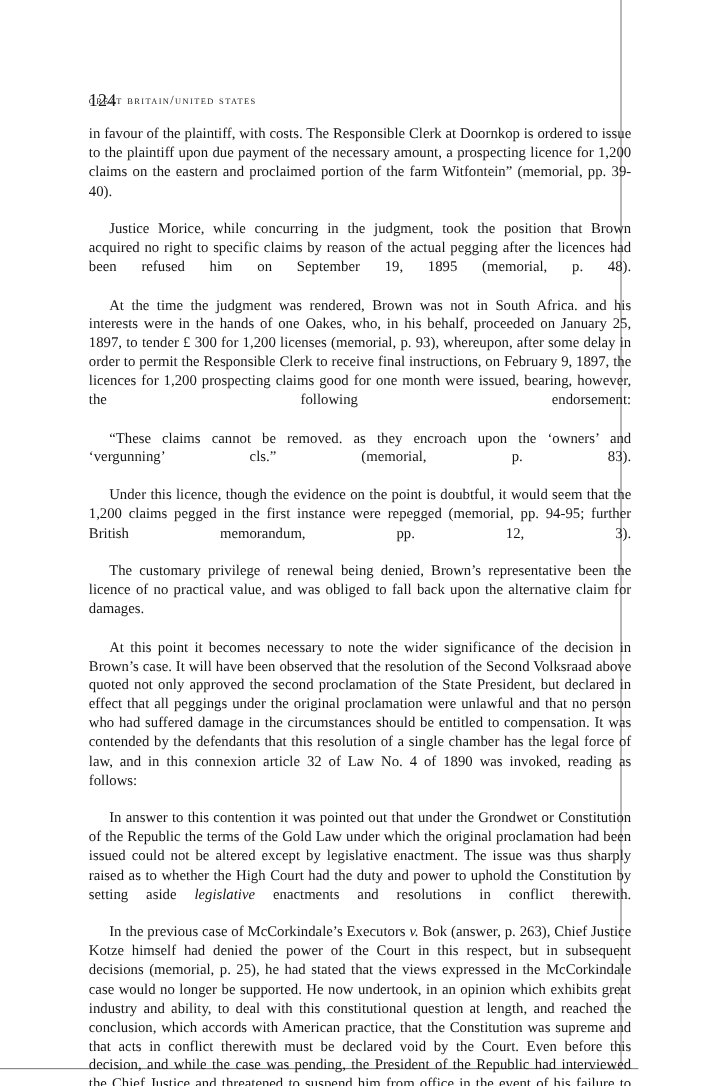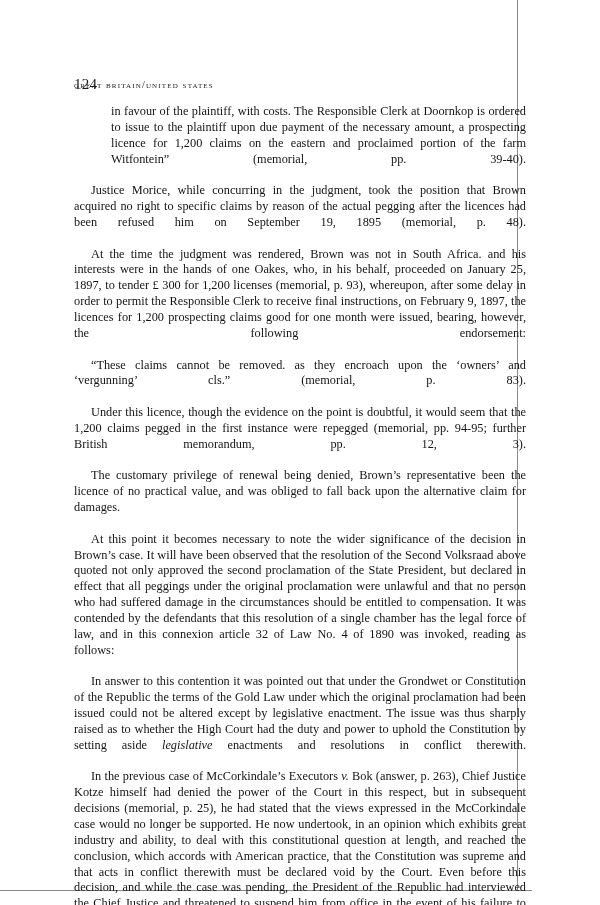--- a/index.html
+++ b/index.html
@@ -80,21 +80,20 @@
     font-size: 12.3px;
     line-height: 15.85px;
     text-align: justify;
     text-indent: 17px;
     color: #141414;
     word-spacing: 0.1px;
     hyphens: none;
   }
   p.para.noindent {
     text-indent: 0;
-    margin-left: 37px;
   }
   
   p.para::after {
     content: "";
     display: inline-block;
     width: 100%;
   }
   p.para.full::after {
     content: none;
   }

